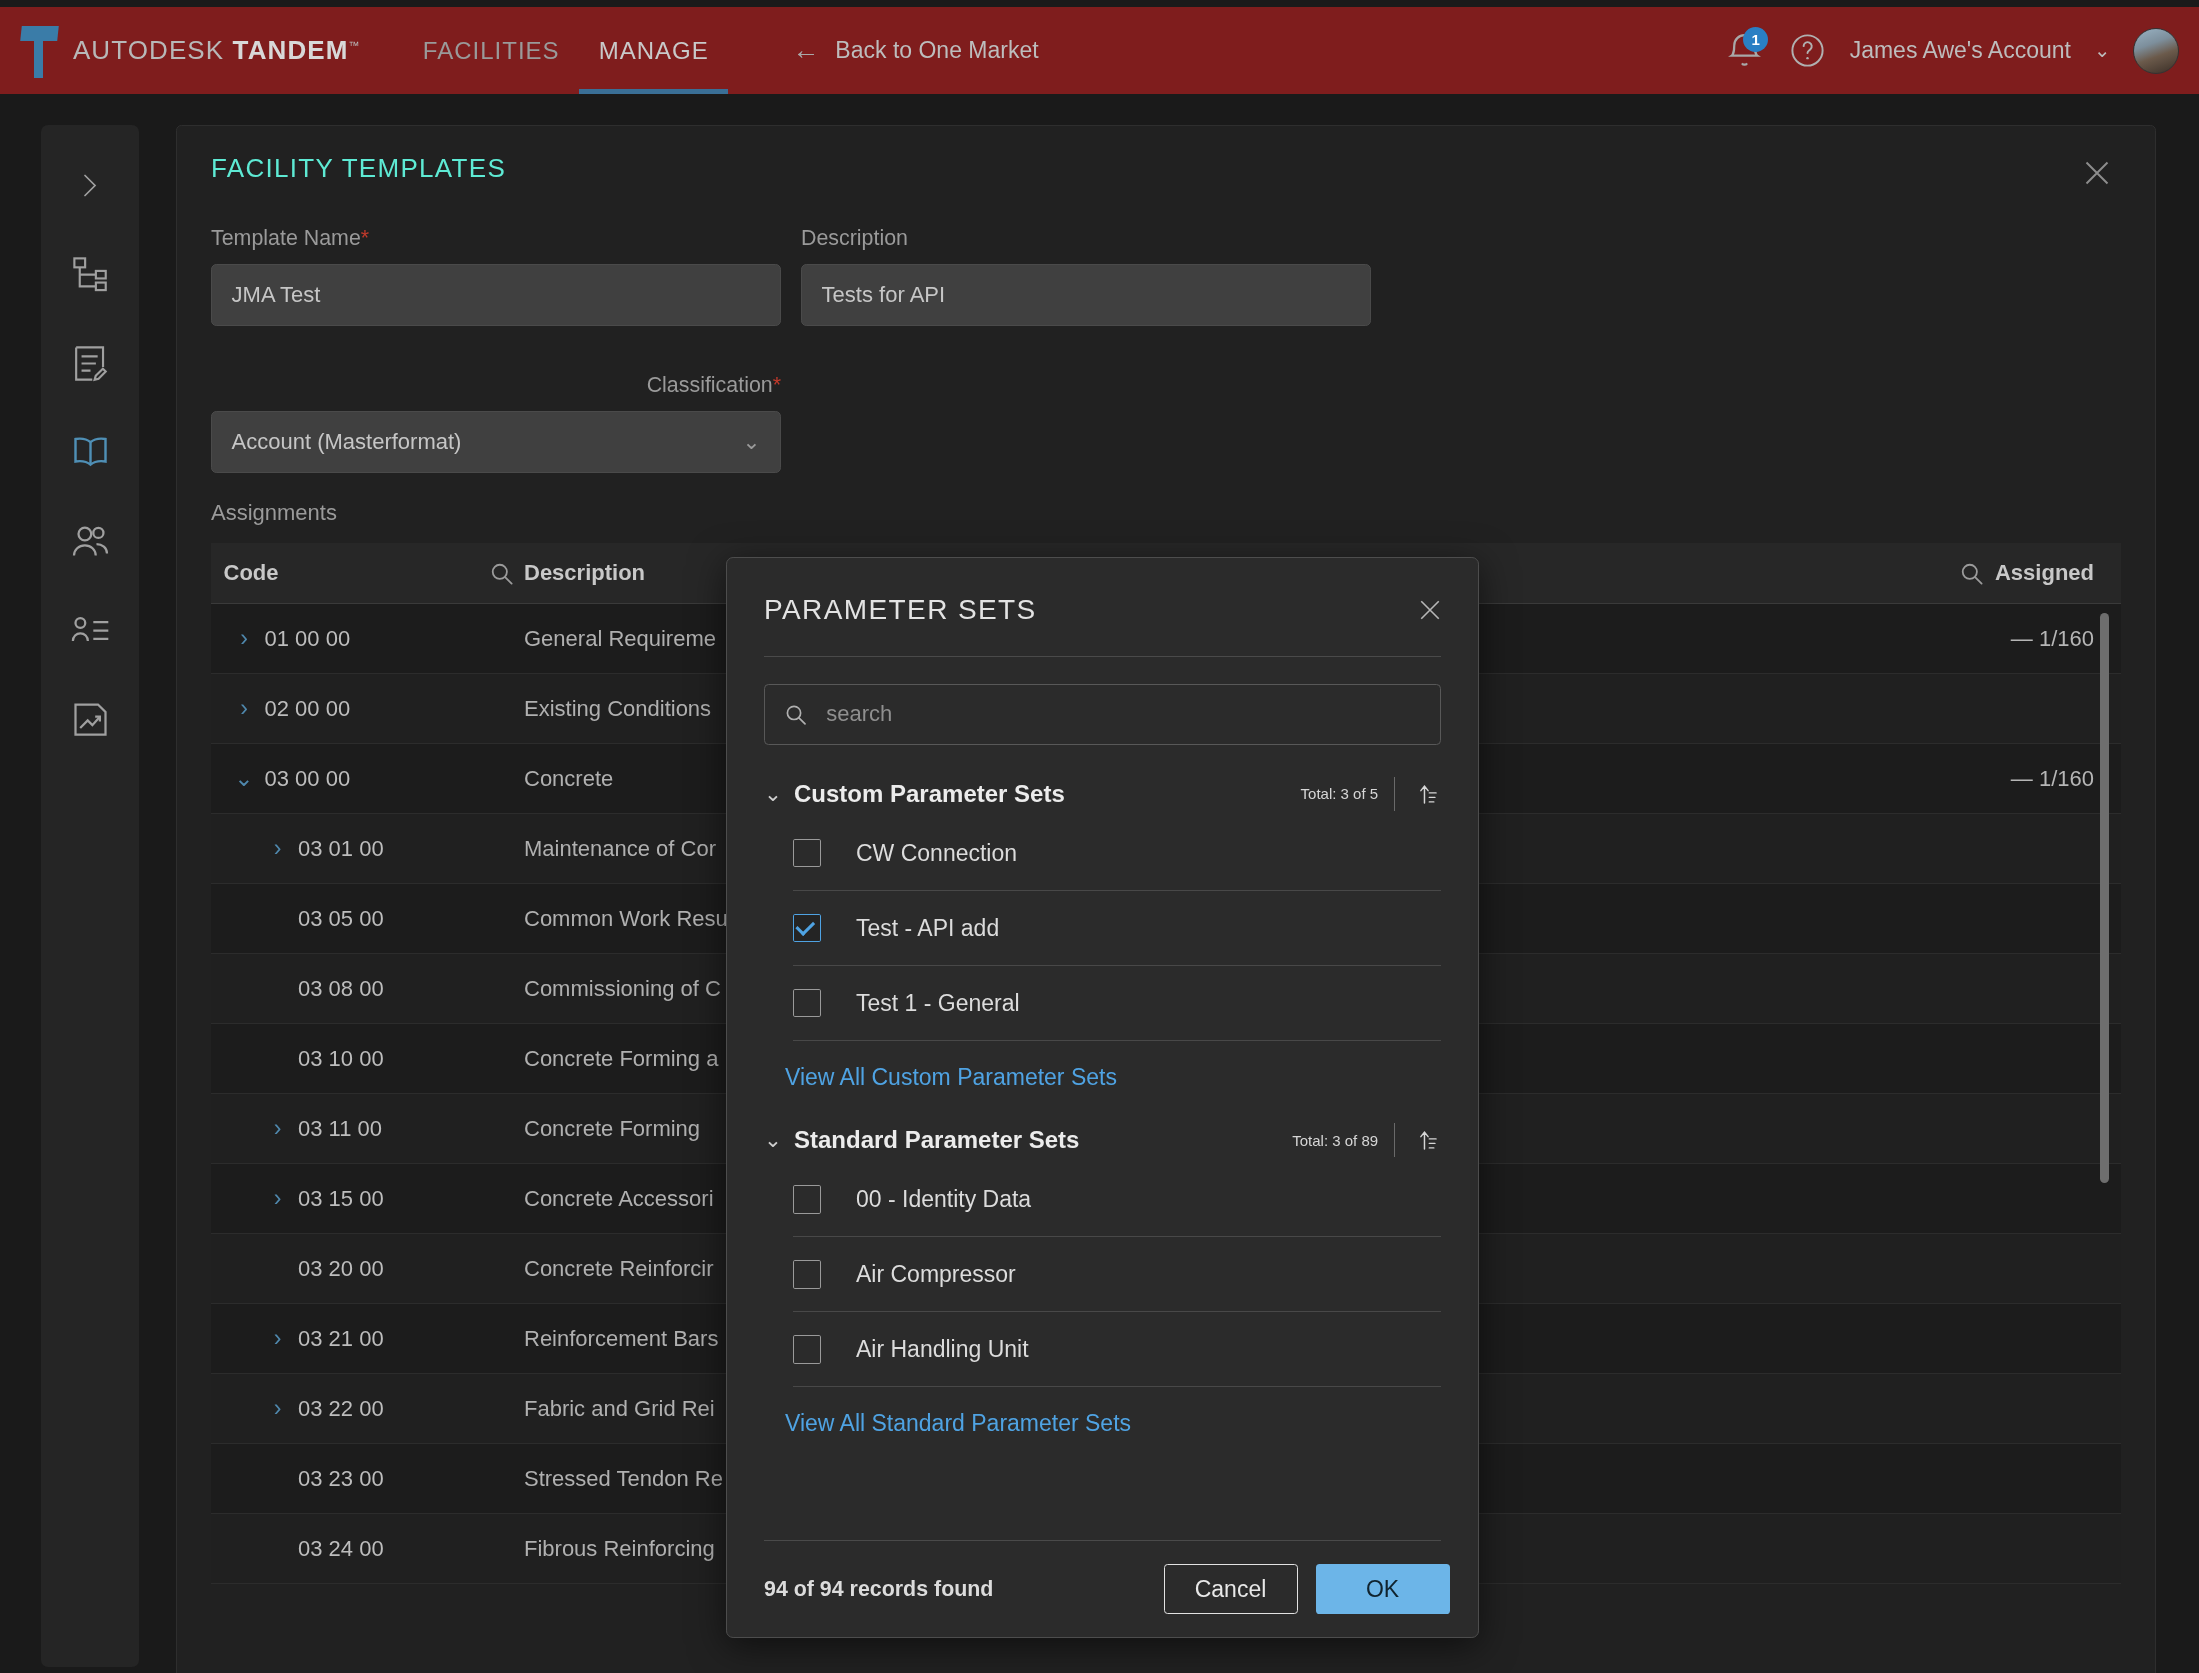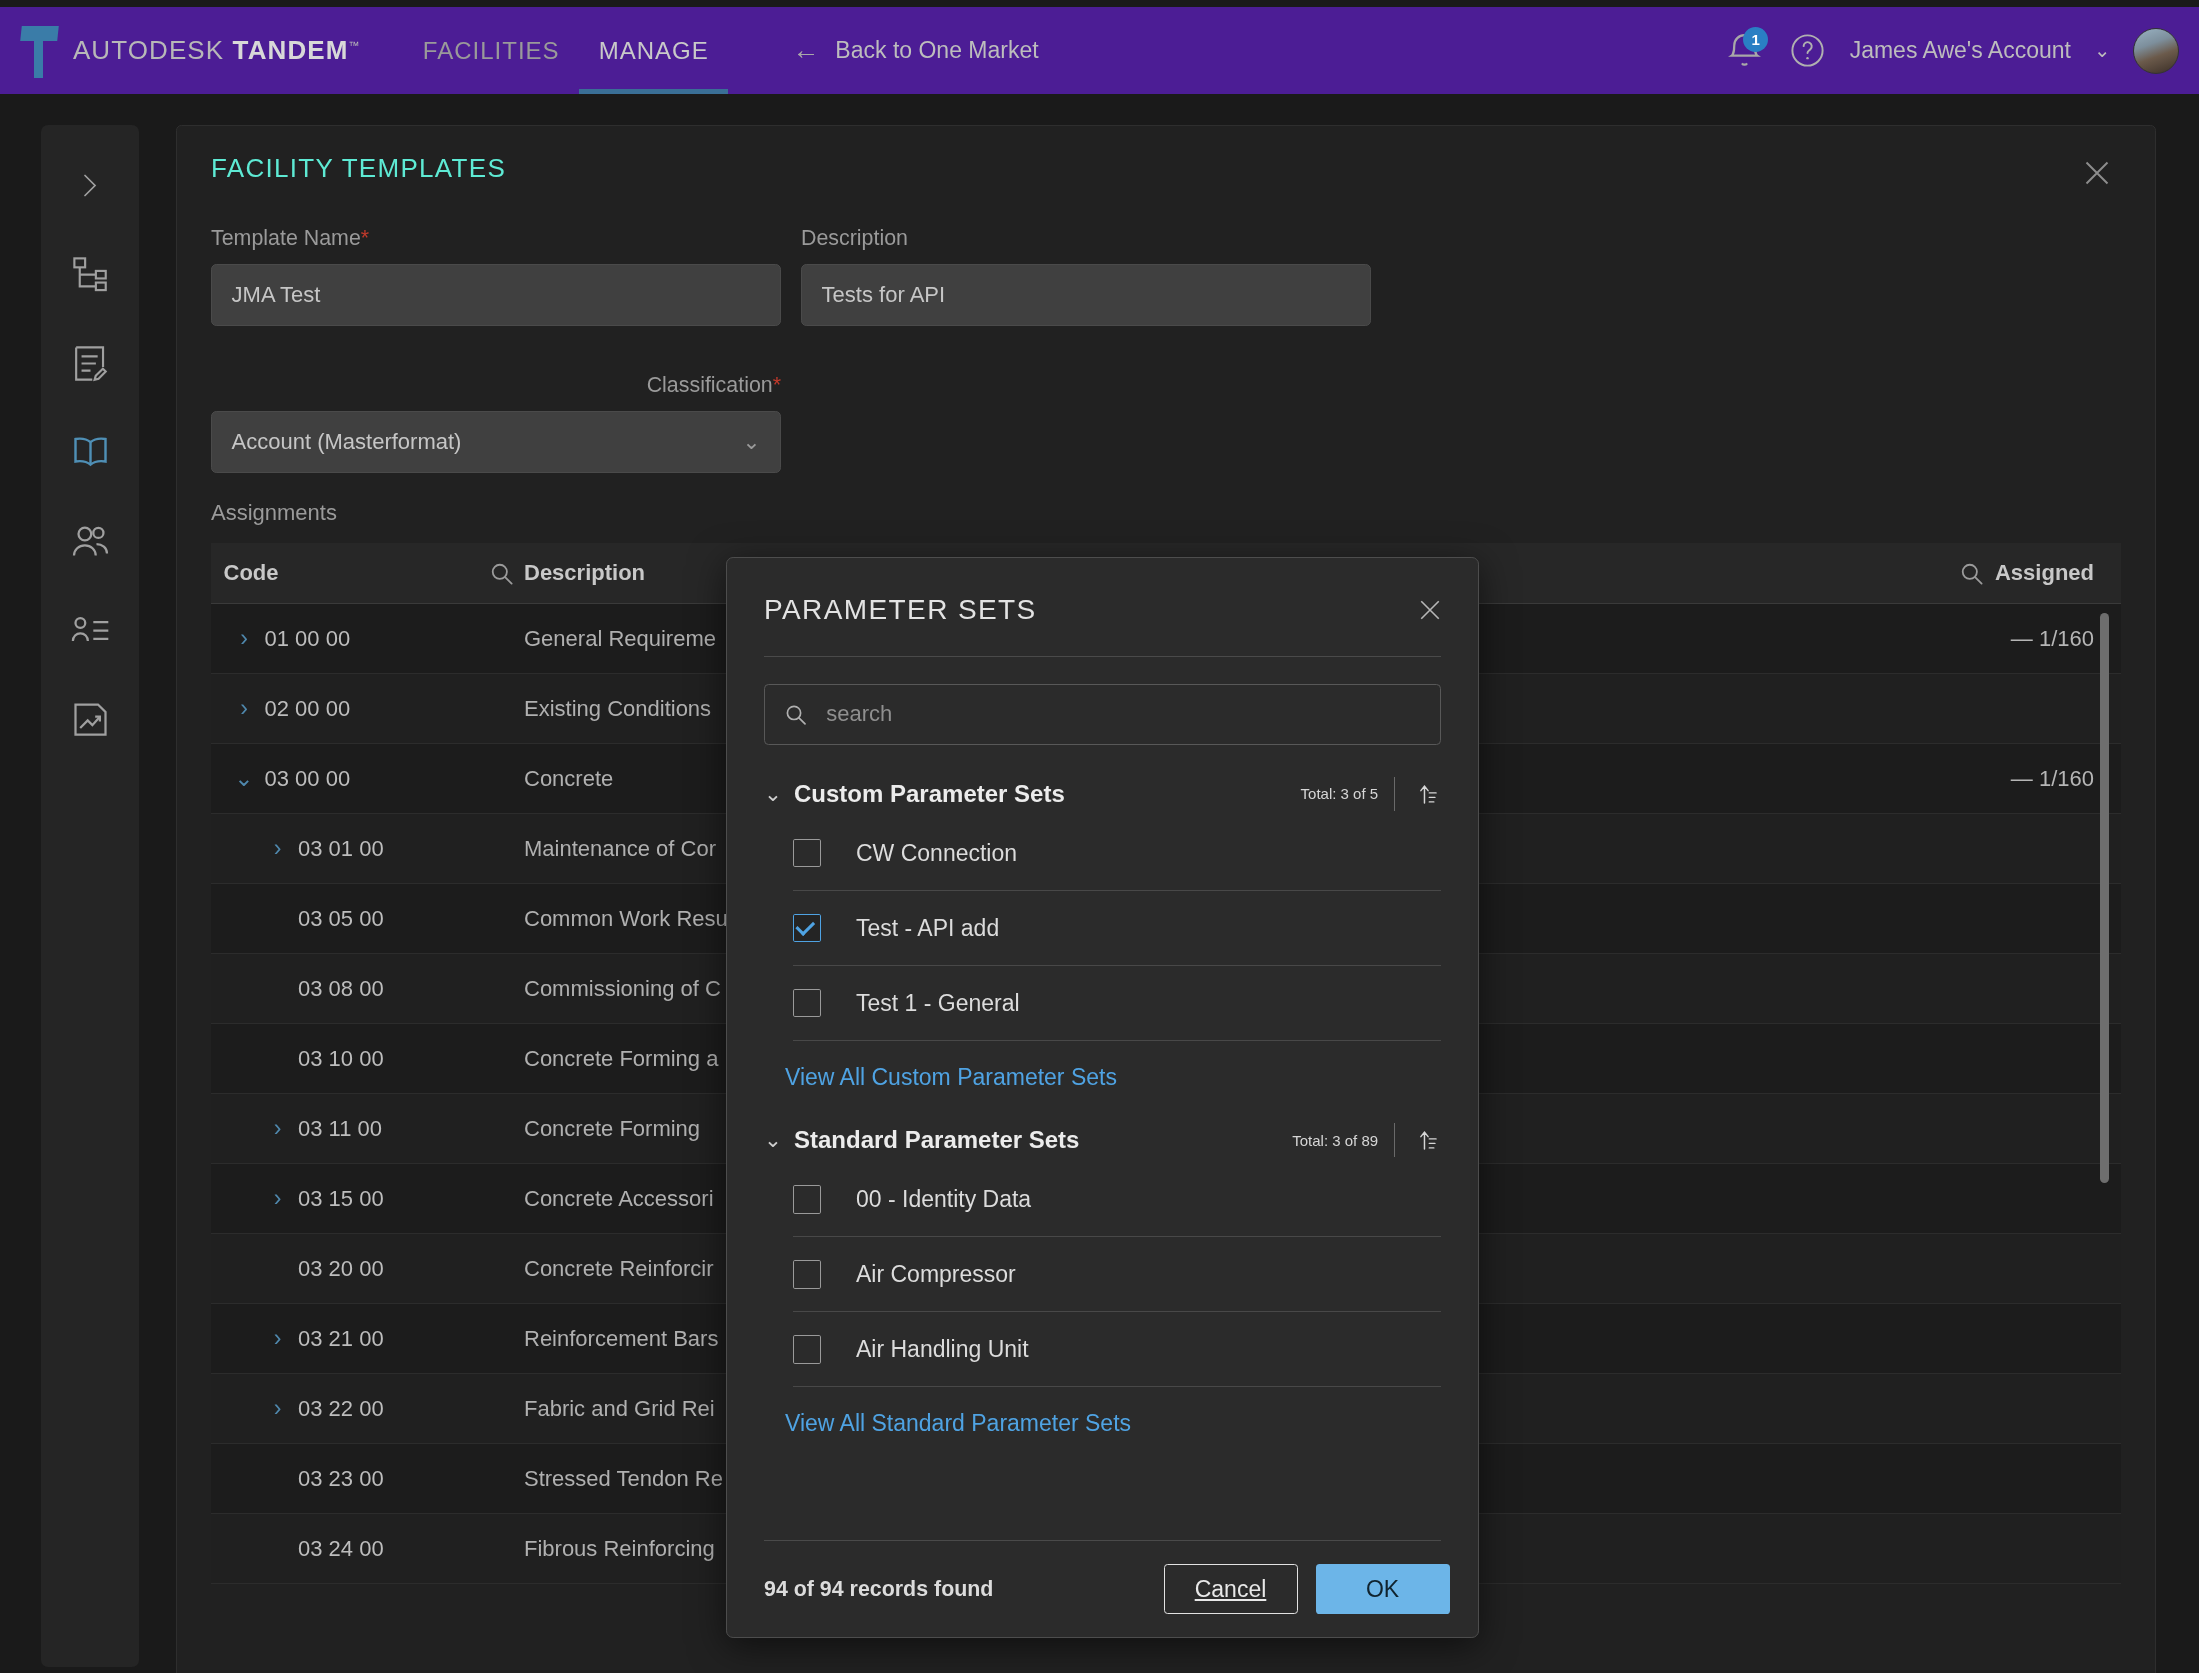--- a/index.html
+++ b/index.html
@@ -7,21 +7,21 @@
     width: 2199px; height: 1674px;
     background: #0d0d0d;
     font-family: "Liberation Sans", sans-serif;
     overflow: hidden;
   }
   .app { position: relative; width: 2199px; height: 1674px; background: #1a1a1a; }
 
   
   .topbar {
     position: absolute; left: 0; top: 7.1px; width: 2199px; height: 87px;
-    background: #4c1d95;
+    background: #7f1d1d;
     display: flex; align-items: center;
   }
   .brand { display: flex; align-items: center; margin-left: 19.6px; }
   .logo-t { width: 39px; height: 50px; position: relative; margin-right: 14.3px; }
   .logo-t .bar { position: absolute; background: #3a7ca8; }
   .logo-t .top { left: 1.8px; top: 0px; width: 37px; height: 15px; transform: skewX(-6deg); }
   .logo-t .stem { left: 14.3px; top: 9px; width: 9px; height: 43px; }
   .brandtext { font-size: 26px; letter-spacing: 1.1px; color: #b8b8b8; font-weight: 300; }
   .brandtext b { font-weight: 700; color: #d8d8d8; }
   .brandtext sup { font-size: 10.7px; vertical-align: super; }
@@ -182,21 +182,21 @@
     position: absolute; left: 37px; right: 28.5px; bottom: 0; height: 96px;
     display: flex; align-items: center;
   }
   .records { color: #dcdcdc; font-size: 21.4px; font-weight: 700; }
   .btns { margin-left: auto; display: flex; align-items: center; gap: 18px; }
   .btn {
     height: 50px; min-width: 134px; border-radius: 3.6px; font-size: 23px;
     display: flex; align-items: center; justify-content: center; cursor: pointer;
     font-family: "Liberation Sans", sans-serif;
   }
-  .btn-cancel { border: 1.8px solid #e2e2e2; background: transparent; color: #e8e8e8; text-decoration: underline; }
+  .btn-cancel { border: 1.8px solid #e2e2e2; background: transparent; color: #e8e8e8; }
   .btn-ok { background: #6cb5e8; color: #10232e; border: 0; }
 </style>
 </head>
 <body>
 
 <div class="app">
 
   <div class="topbar">
     <div class="brand">
       <div class="logo-t">

